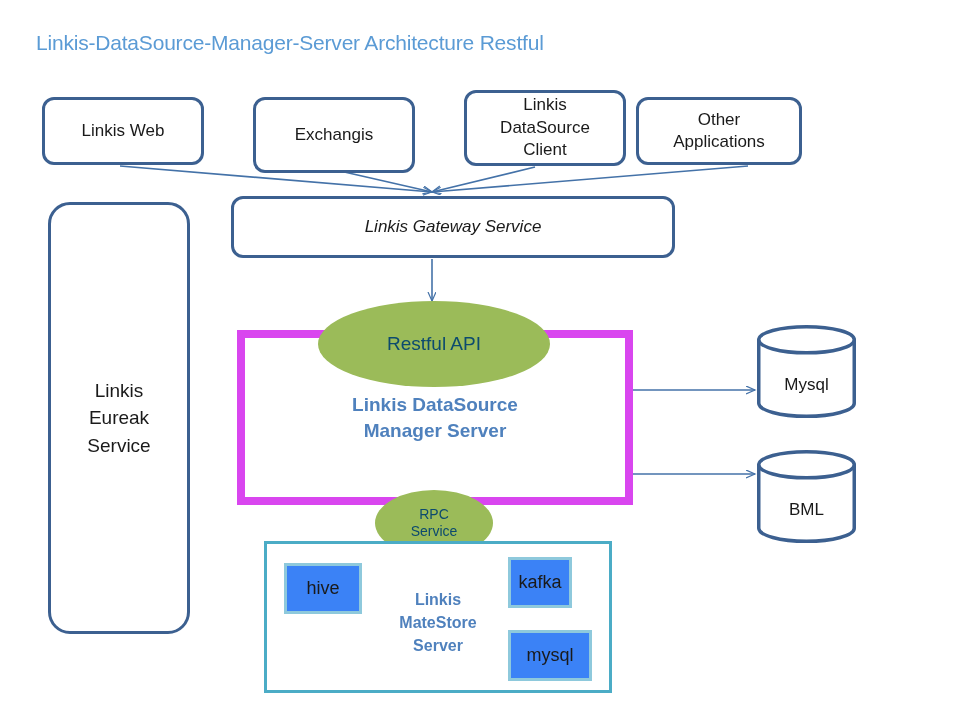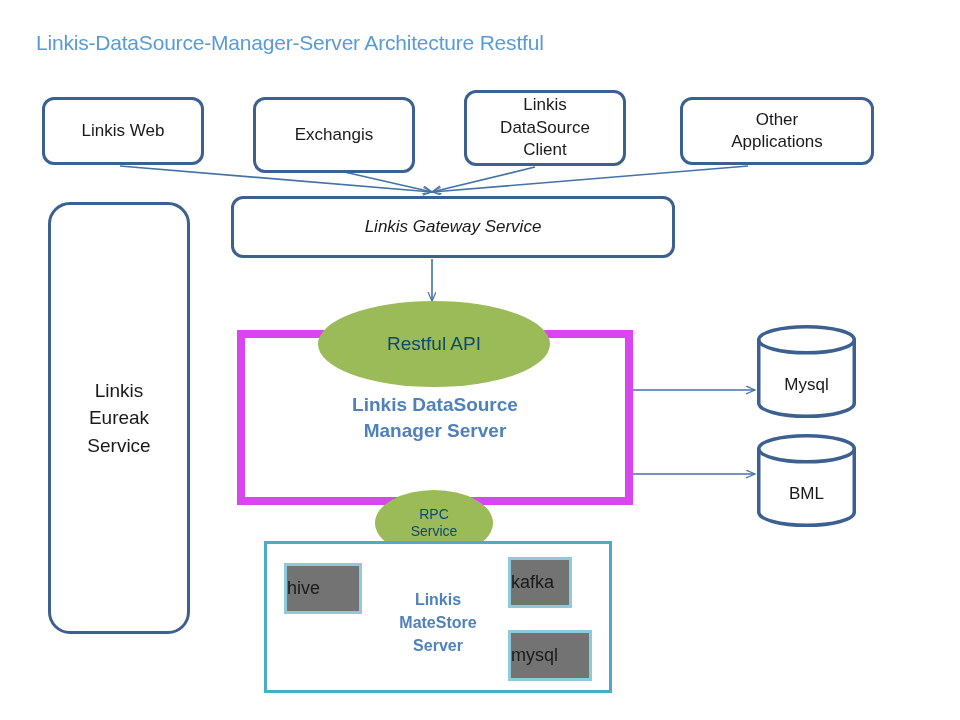--- a/index.html
+++ b/index.html
@@ -106,24 +106,24 @@
     text-align: center;
     color: #4F81BD;
     font-weight: bold;
     font-size: 16px;
     line-height: 1.45;
   }
   .store-item {
     position: absolute;
     box-sizing: border-box;
     border: 3px solid #8EC9DC;
-    background: #737373;
+    background: #3b82f6;
     display: flex;
     align-items: center;
-    justify-content: flex-start;
+    justify-content: center;
     font-size: 18px;
     color: #1a1a1a;
   }
 </style>
 </head>
 <body>
 
 <div id="canvas">
 
   <div class="diagram-title">Linkis-DataSource-Manager-Server Architecture Restful</div>
@@ -145,21 +145,21 @@
 
   <div class="node rounded-box" style="left: 42px; top: 97px; width: 162px; height: 68px;">
     <span>Linkis Web</span>
   </div>
   <div class="node rounded-box" style="left: 253px; top: 97px; width: 162px; height: 76px; align-items: center;">
     <span>Exchangis</span>
   </div>
   <div class="node rounded-box" style="left: 464px; top: 90px; width: 162px; height: 76px;">
     <span>Linkis<br>DataSource<br>Client</span>
   </div>
-  <div class="node rounded-box" style="left: 680px; top: 97px; width: 194px; height: 68px;">
+  <div class="node rounded-box" style="left: 636px; top: 97px; width: 166px; height: 68px;">
     <span>Other<br>Applications</span>
   </div>
 
   <div class="node rounded-box" style="left: 231px; top: 196px; width: 444px; height: 62px; font-style: italic;">
     <span>Linkis Gateway Service</span>
   </div>
 
   <div class="node rounded-box tall" style="left: 48px; top: 202px; width: 142px; height: 432px;">
     <span>Linkis<br>Eureak<br>Service</span>
   </div>
@@ -175,21 +175,21 @@
     <span>RPC<br>Service</span>
   </div>
 
   <div class="cylinder" style="left: 757px; top: 323px; width: 99px; height: 95px;">
     <svg xmlns="http://www.w3.org/2000/svg" width="99" height="95" viewBox="0 0 99 95">
         <path d="M 1.75 16.75 L 1.75 80.25 A 47.75 13 0 0 0 97.25 80.25 L 97.25 16.75" fill="#ffffff" stroke="#3C6090" stroke-width="3.5" stroke-linecap="round"></path>
         <ellipse cx="49.5" cy="16.75" rx="47.75" ry="13" fill="#ffffff" stroke="#3C6090" stroke-width="3.5"></ellipse>
       </svg>
     <div class="cyl-label" style="top: 51.5px;">Mysql</div>
   </div>
-  <div class="cylinder" style="left: 757px; top: 432px; width: 99px; height: 95px;">
+  <div class="cylinder" style="left: 757px; top: 448px; width: 99px; height: 95px;">
     <svg xmlns="http://www.w3.org/2000/svg" width="99" height="95" viewBox="0 0 99 95">
         <path d="M 1.75 16.75 L 1.75 80.25 A 47.75 13 0 0 0 97.25 80.25 L 97.25 16.75" fill="#ffffff" stroke="#3C6090" stroke-width="3.5" stroke-linecap="round"></path>
         <ellipse cx="49.5" cy="16.75" rx="47.75" ry="13" fill="#ffffff" stroke="#3C6090" stroke-width="3.5"></ellipse>
       </svg>
     <div class="cyl-label" style="top: 51.5px;">BML</div>
   </div>
 
   <div class="matestore-group" style="left: 264px; top: 541px; width: 348px; height: 152px;"></div>
   <div class="matestore-label" style="left: 368px; top: 588px; width: 140px;">Linkis<br>MateStore<br>Server</div>
 

